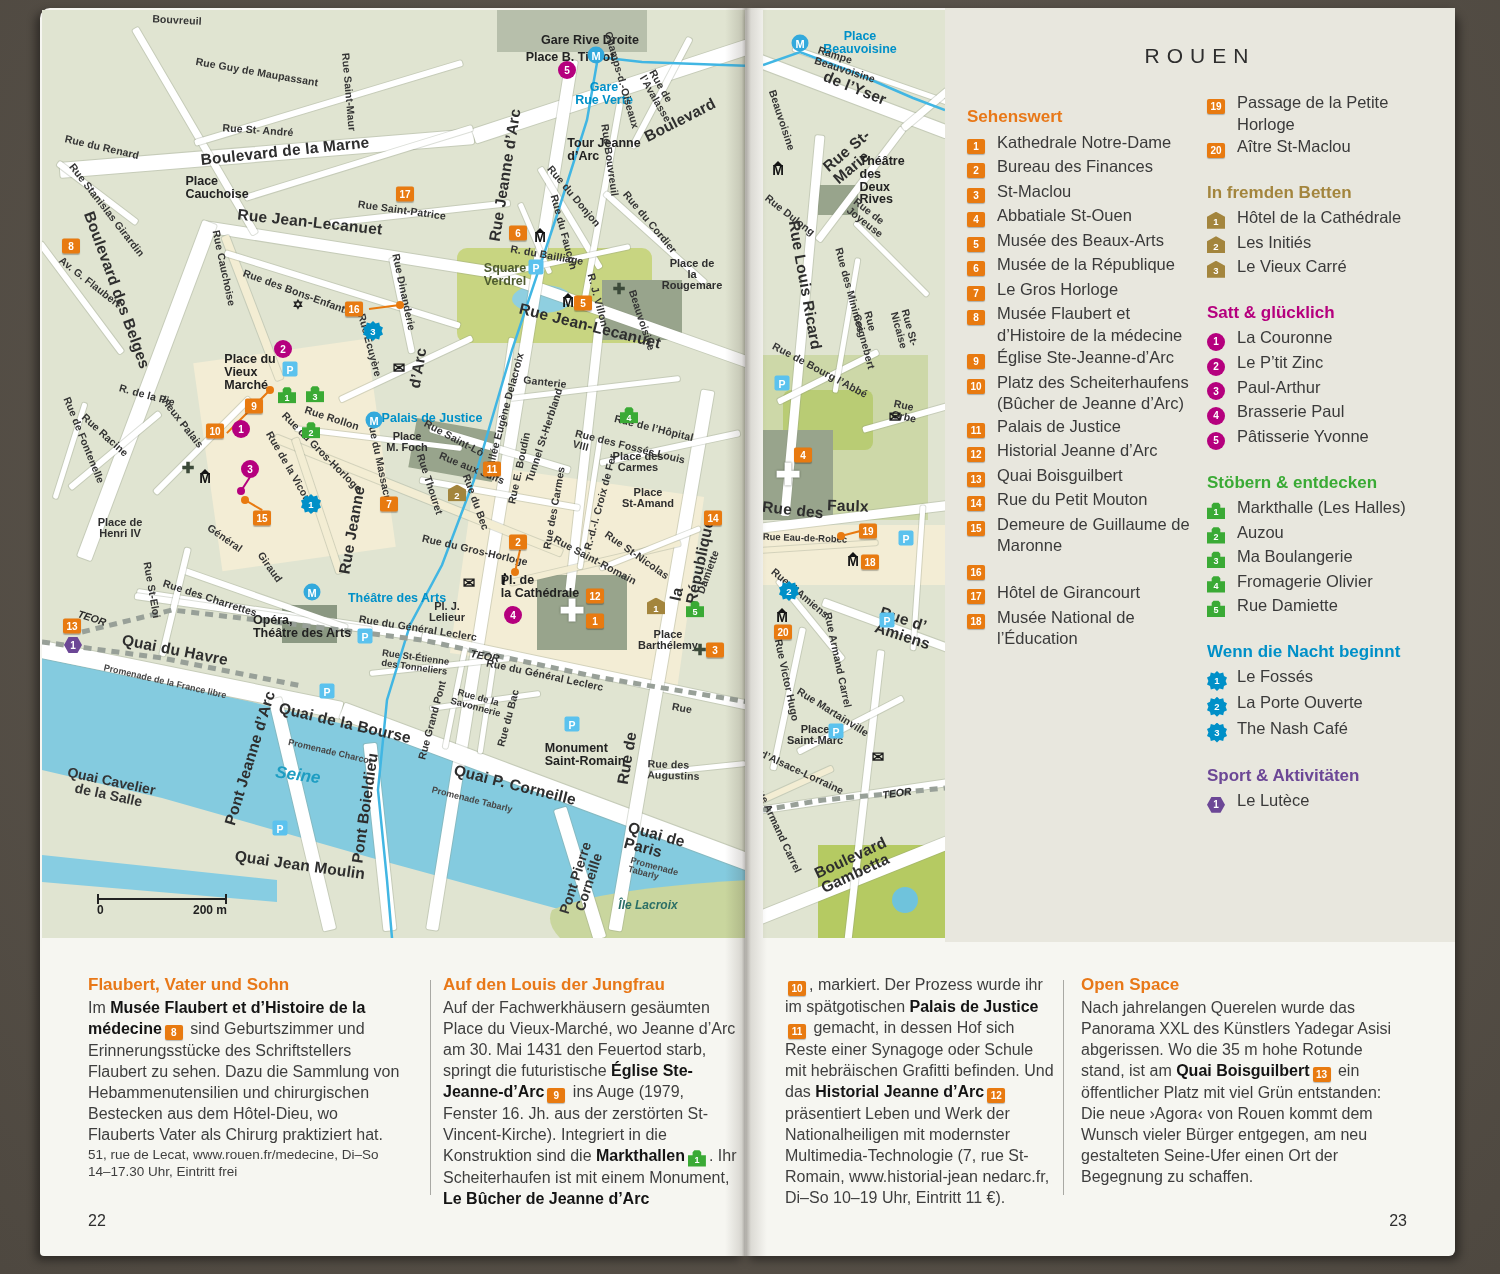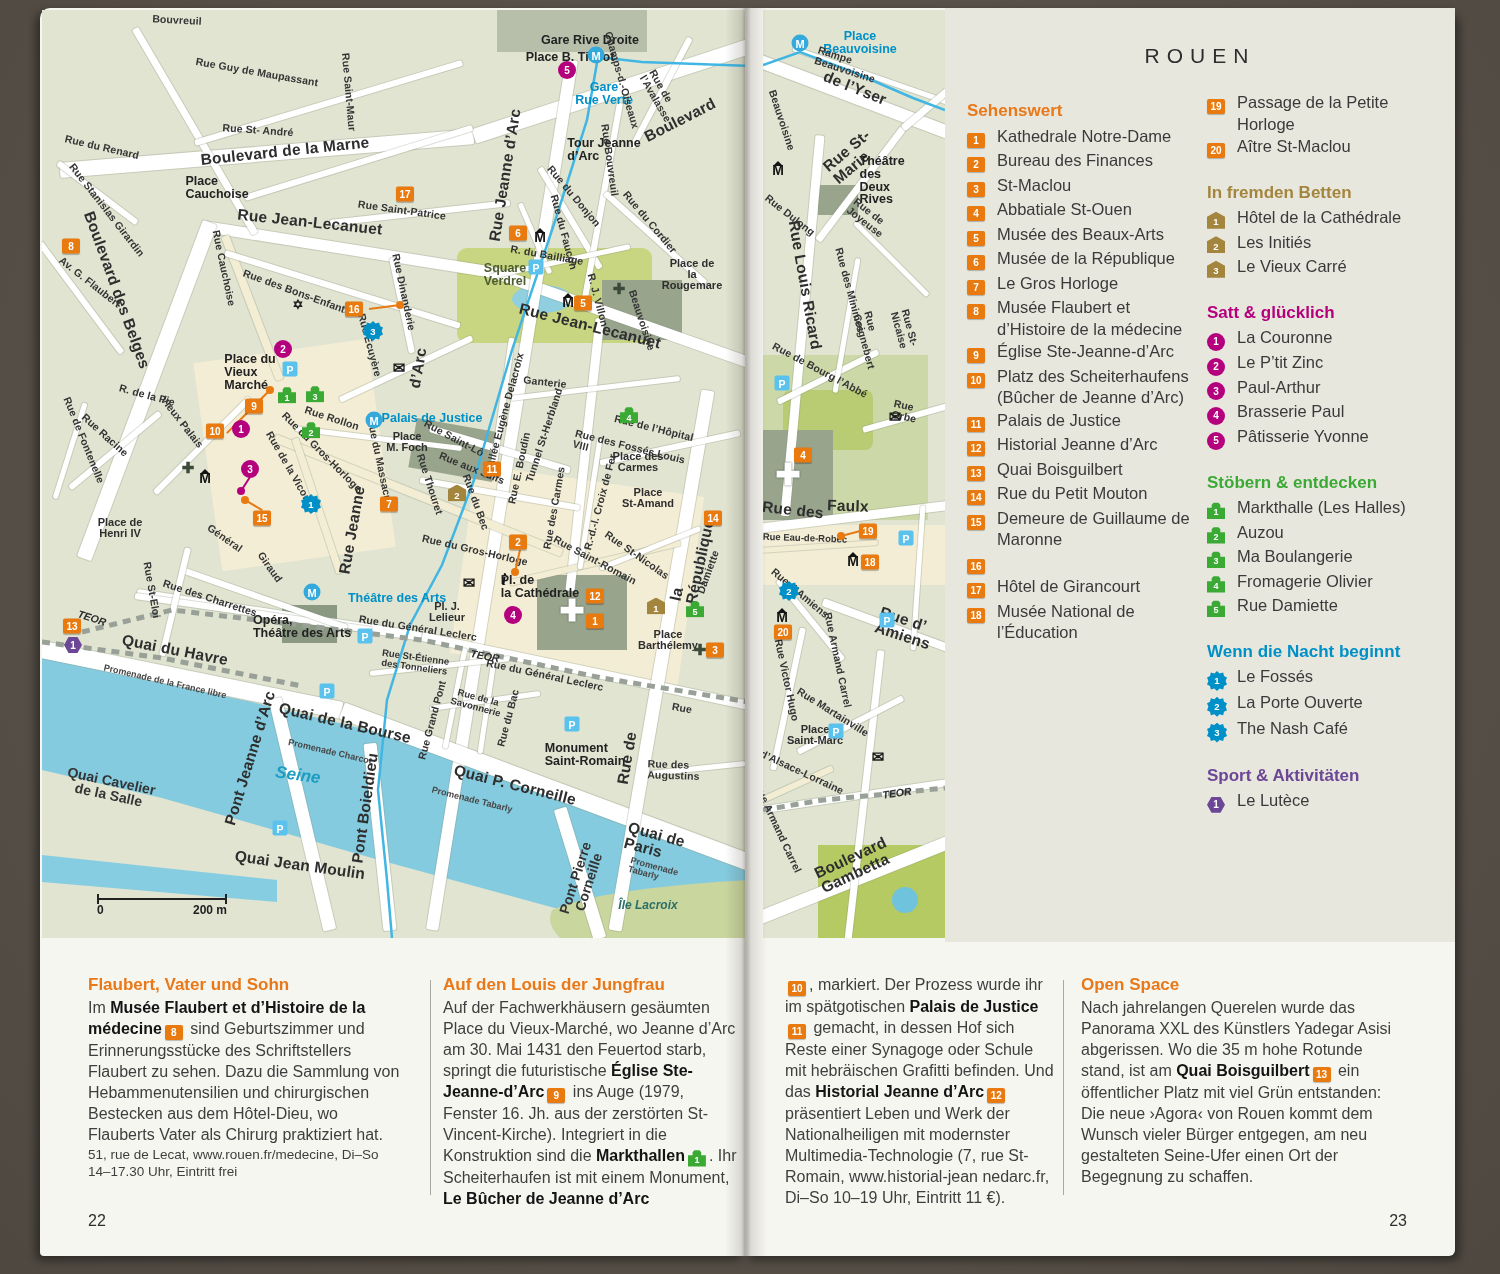--- a/index.html
+++ b/index.html
@@ -57,21 +57,21 @@
   #scalebar .bar{height:2px;background:#222;position:relative;}
   #scalebar .bar i{position:absolute;top:-4px;width:2px;height:10px;background:#222;}
   #scalebar .lab{display:flex;justify-content:space-between;font-size:12px;font-weight:bold;color:#222;margin-top:3px;}
   
   #legend{position:absolute;left:200px;top:0;width:510px;height:934px;background:#e8e7de;z-index:2;}
   #rouen-title{margin-top:36px;text-align:center;font-size:21px;letter-spacing:7px;color:#2e2e2e;font-weight:400;}
   .lcol{position:absolute;top:84px;font-size:16.5px;line-height:21.5px;color:#3a3a3a;}
   #lcol1{left:22px;width:225px;}
   #lcol2{left:262px;width:240px;}
   .lsec-h{font-weight:bold;font-size:17px;margin:22px 0 4px 0;}
-  .lsec-h.first{margin-top:8px;}
+  .lsec-h.first{margin-top:14px;}
   .lrow{display:flex;align-items:flex-start;margin:0 0 1px 0;}
   .lrow .mkc{flex:0 0 30px;padding-top:2px;}
   .lrow .mkc .mk{position:static;transform:none;display:inline-flex;}
   .lrow .txt{flex:1;}
   
   .article{position:absolute;top:966px;font-size:16px;line-height:21px;color:#3e3e3e;}
   .article h3{margin:0 0 2px 0;font-size:17px;line-height:21px;color:#e87818;}
   .article p{margin:0;}
   .article b{color:#141414;}
   .article .foot{font-size:13.5px;line-height:17px;margin-top:1px;}

